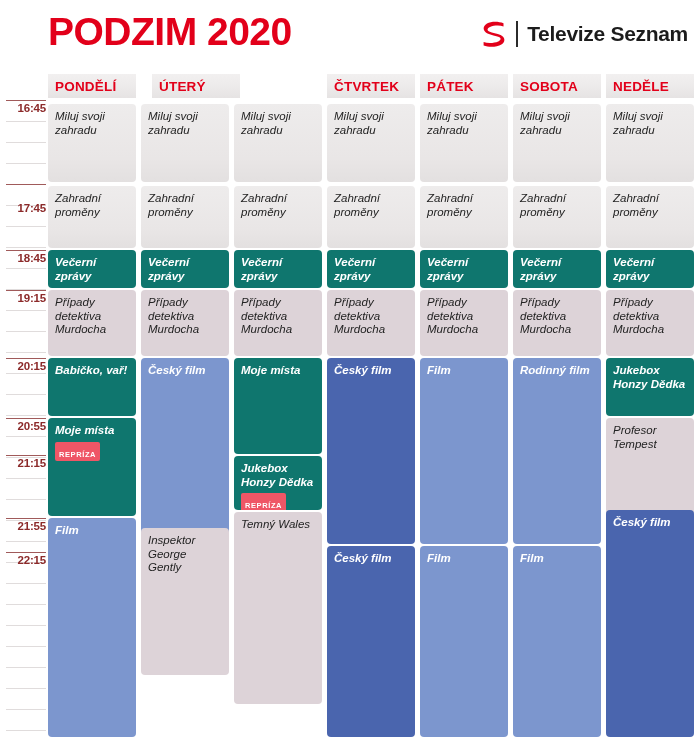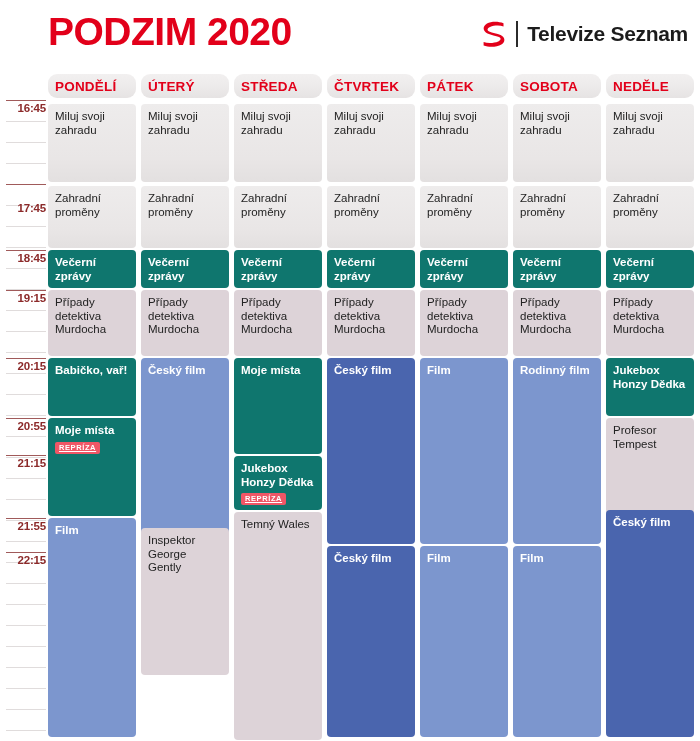--- a/index.html
+++ b/index.html
@@ -60,21 +60,21 @@
   
   .days {
     position: absolute;
     left: 0; top: 74px;
     width: 700px; height: 26px;
   }
   .day-head {
     position: absolute;
     top: 0;
     height: 24px;
-    border-radius: 9px;
+    border-radius: 0;
     background: linear-gradient(to bottom, #f2f0f0 0%, #eceaea 55%, #e6e3e3 100%);
     color: #e2001a;
     font-size: 13.5px;
     font-weight: bold;
     letter-spacing: 0.2px;
     display: flex;
     align-items: center;
     padding-left: 7px;
     box-sizing: border-box;
   }
@@ -125,62 +125,60 @@
     position: absolute;
     left: 0;
     width: 100%;
     border-radius: 4px;
     box-sizing: border-box;
     padding: 6px 7px 4px 7px;
     font-size: 11.5px;
     line-height: 13.5px;
     overflow: hidden;
   }
-  .prog .ptitle { display: block; white-space: pre-line; }
+  .prog .ptitle { display: block; white-space: pre-line; font-style: italic; }
 
   
   .p-grey   { background: linear-gradient(to bottom, #eeecec 0%, #e9e6e6 70%, #e3e0e0 100%); color: #232323; }
   .p-mauve  { background: #ddd3d8; color: #232323; }
   .p-red    { background: #0f766e; color: #ffffff; font-weight: bold; }
   .p-blue   { background: #7c96ce; color: #ffffff; font-weight: bold; }
   .p-dblue  { background: #4a65ae; color: #ffffff; font-weight: bold; }
 
   .badge {
     display: inline-block;
     margin-top: 4px;
-    padding: 1px 4px 1px 4px;
+    padding: 8px 4px 1px 4px;
     background: #ef5666;
     color: #ffffff;
     font-size: 7.5px;
     font-weight: bold;
     letter-spacing: 0.6px;
     border-radius: 2px;
     line-height: 10px;
-    text-decoration: underline;
   }
 </style>
 </head>
 <body>
 
 <div class="header">
   <div class="title">PODZIM 2020</div>
 
   <div class="brand">
     <svg class="brand-mark" viewBox="0 0 26 28">
       <path d="M22.5 3.2 C17 1.0 10 1.2 6.0 3.6 C1.2 6.5 1.8 11.3 6.5 13.4 C10 15.0 15 15.6 18 17.0 C20.4 18.1 20.0 20.2 17.2 21.4 C13.2 23.1 7.0 23.4 2.6 22.0 L2.6 25.6 C8.2 27.5 16.0 27.2 20.4 24.5 C24.8 21.8 24.2 17.2 19.6 15.0 C16.2 13.4 11.2 12.9 8.2 11.5 C5.8 10.4 6.1 8.2 9.0 7.0 C12.8 5.4 18.6 5.1 22.5 6.4 Z" fill="#e2001a"></path>
     </svg>
     <span class="brand-divider"></span>
     <span class="brand-name">Televize Seznam</span>
   </div>
 </div>
 
 <div class="days" id="days-row">
     <div class="day-head" style="left: 48px; width: 88px;">PONDĚLÍ</div>
-    <div class="day-head" style="left: 141px; width: 88px;">ÚTERÝ</div>
-    <div class="day-head" style="left: 234px; width: 88px;">STŘEDA</div>
+    <div class="day-head" style="left: 152px; width: 88px;">ÚTERÝ</div>
     <div class="day-head" style="left: 327px; width: 88px;">ČTVRTEK</div>
     <div class="day-head" style="left: 420px; width: 88px;">PÁTEK</div>
     <div class="day-head" style="left: 513px; width: 88px;">SOBOTA</div>
     <div class="day-head" style="left: 606px; width: 88px;">NEDĚLE</div>
   </div>
 
 <div class="grid">
   <div class="timecol" id="time-col">
       <div class="gridline" style="top: 0px;"></div>
       <div class="gridline" style="top: 21px;"></div>
@@ -298,21 +296,21 @@
         <div class="prog p-mauve" style="top: 190px; height: 66px;">
           <span class="ptitle">Případy
 detektiva
 Murdocha</span>
         </div>
         <div class="prog p-red" style="top: 258px; height: 96px;">
           <span class="ptitle">Moje místa</span>
         </div>
         <div class="prog p-red" style="top: 356px; height: 54px;"><span class="ptitle">Jukebox
 Honzy Dědka</span><span class="badge">REPRÍZA</span></div>
-        <div class="prog p-mauve" style="top: 412px; height: 228px;">
+        <div class="prog p-mauve" style="top: 412px; height: 192px;">
           <span class="ptitle">Temný Wales</span>
         </div>
       </div>
       <div class="lane" style="left: 327px; width: 88px;">
         <div class="prog p-grey" style="top: 4px; height: 78px;">
           <span class="ptitle">Miluj svoji
 zahradu</span>
         </div>
         <div class="prog p-grey" style="top: 86px; height: 62px;">
           <span class="ptitle">Zahradní

